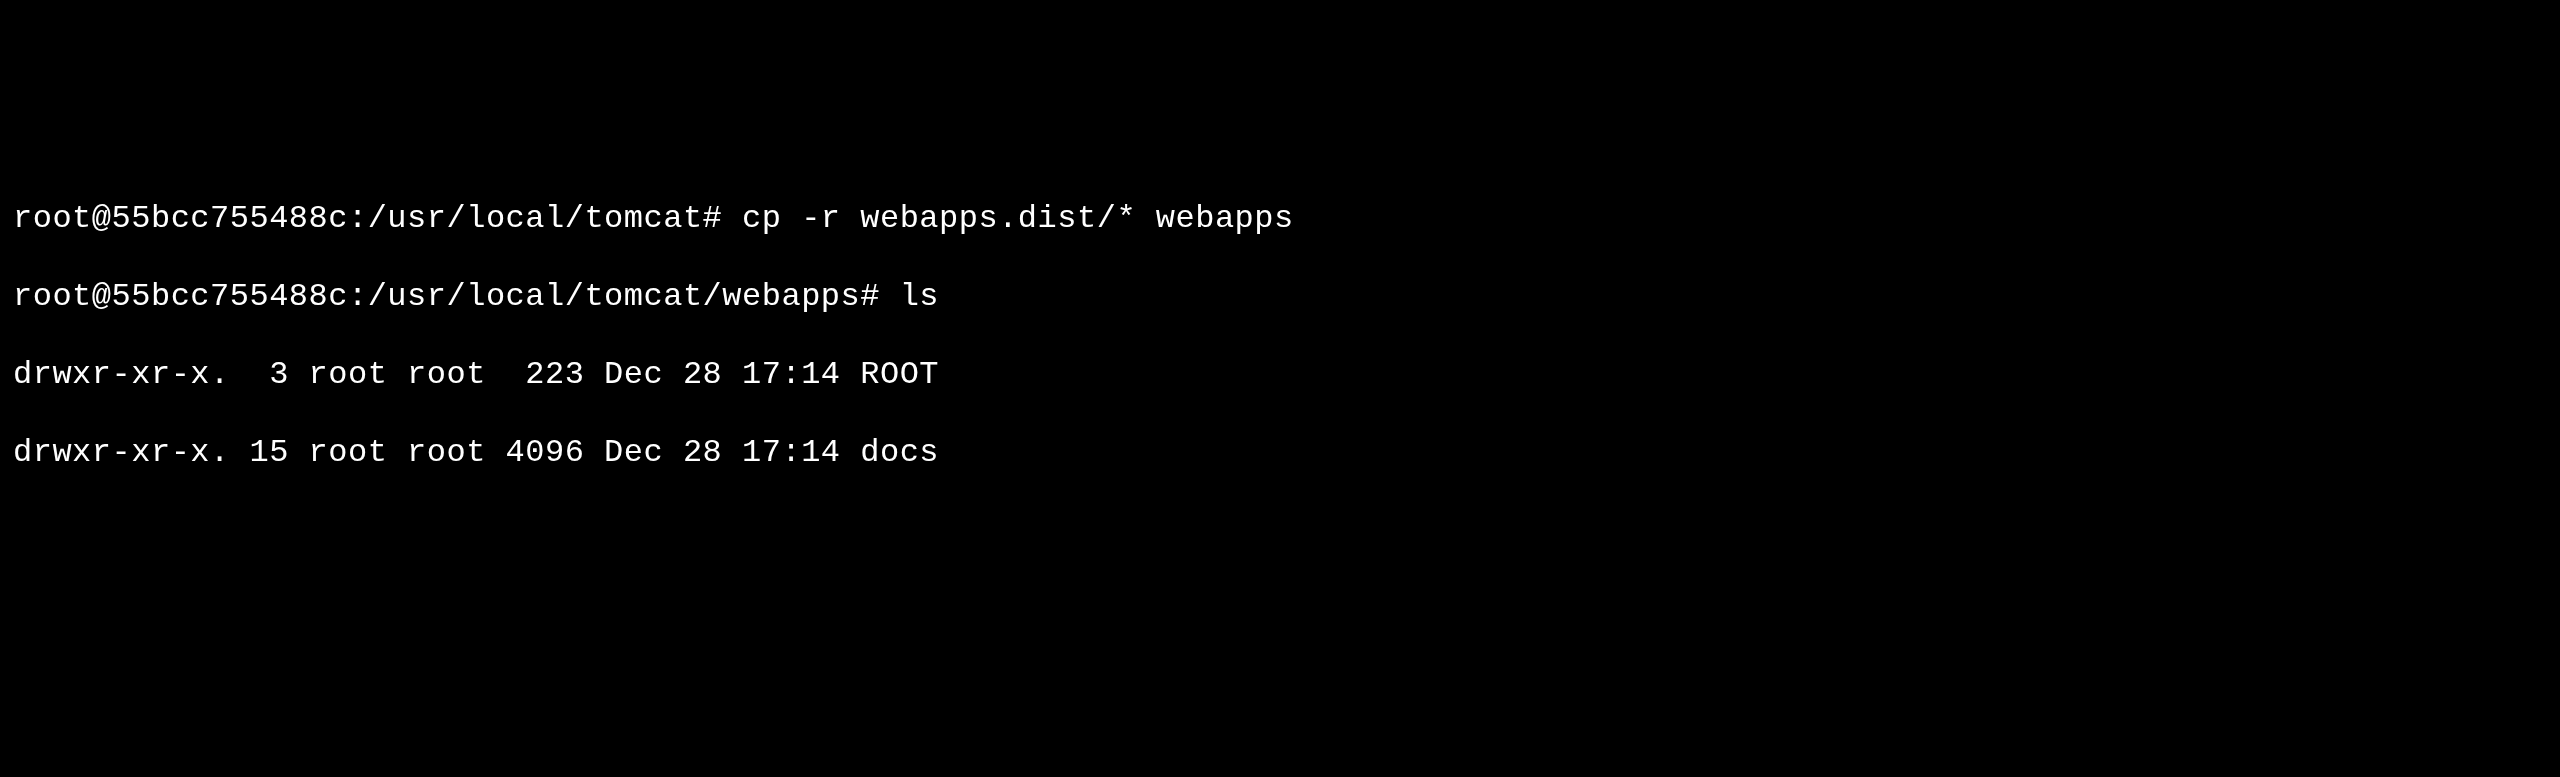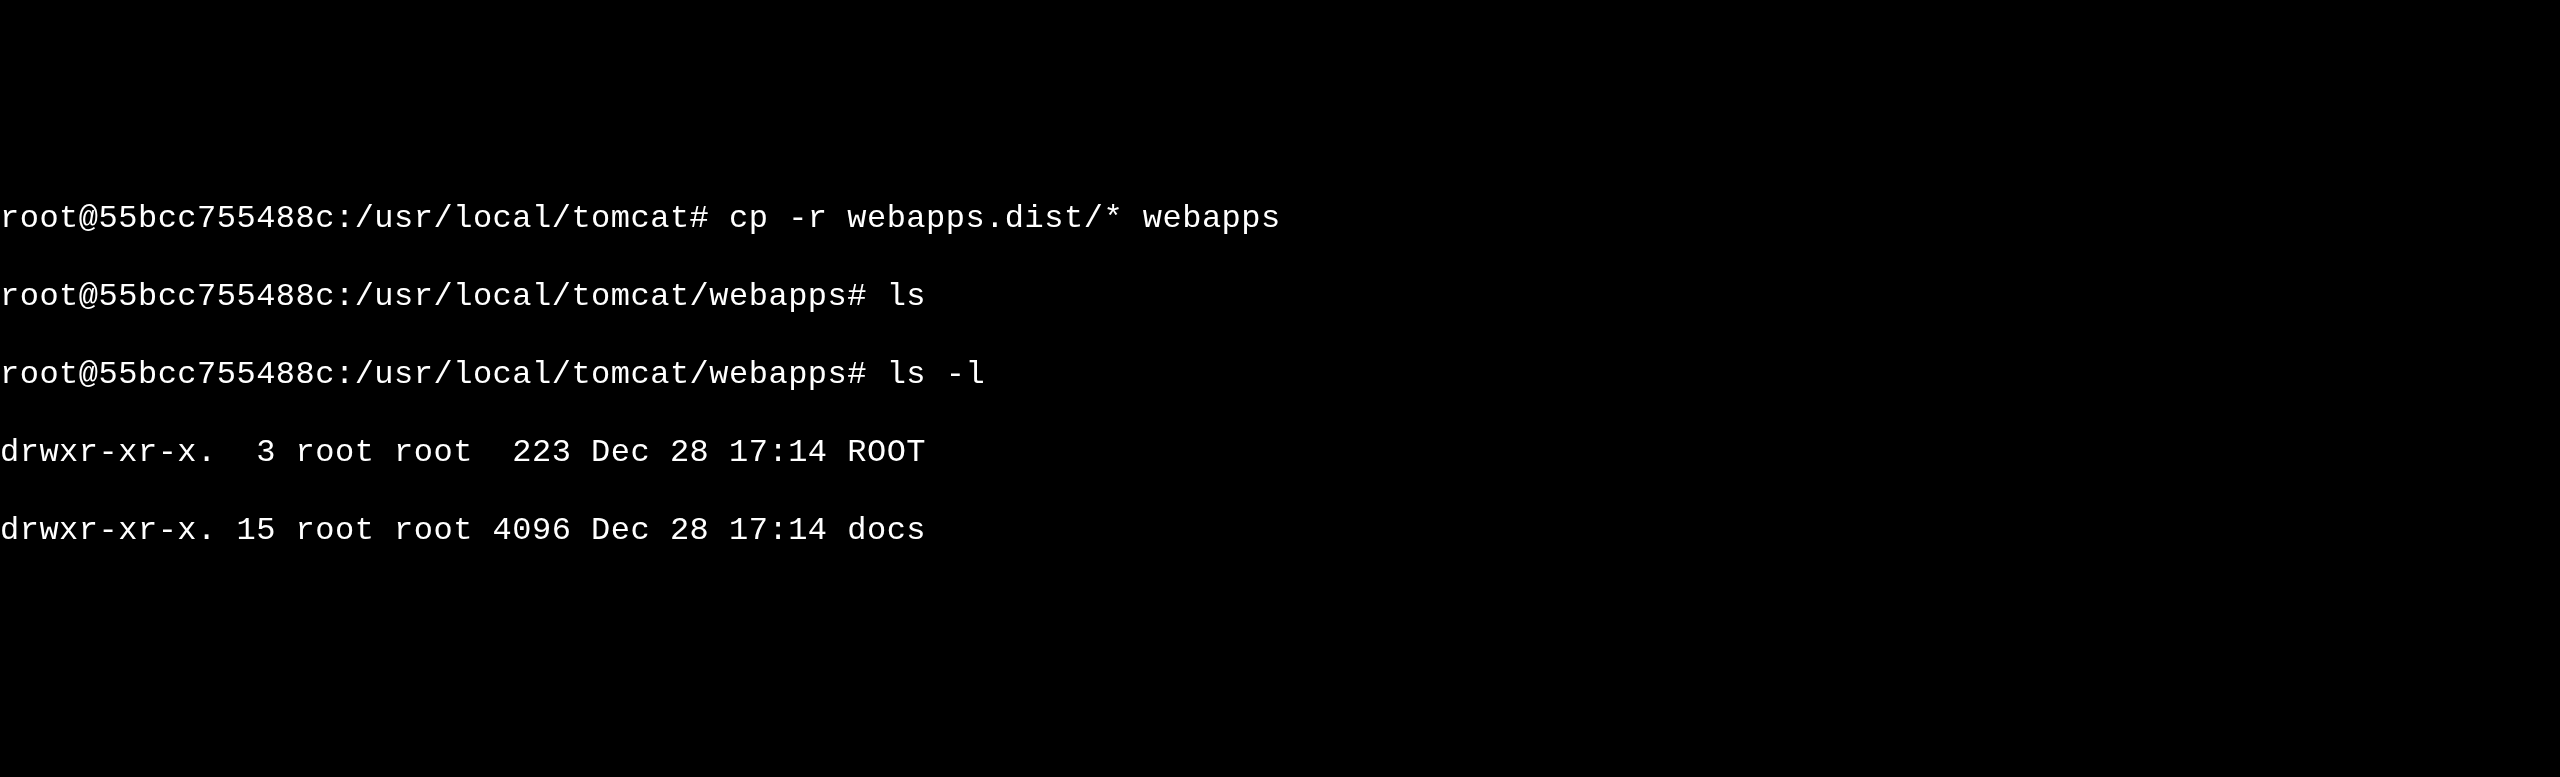--- a/index.html
+++ b/index.html
@@ -16,31 +16,31 @@
       padding: 4px 0 0 0;
       white-space: pre;
       letter-spacing: 0.5px;
       font-weight: 500;
     }
     .terminal {
       width: 2560px;
     }
     .line {
       white-space: pre;
+      padding-left: 13px;
     }
   </style>
 </head>
 <body>
 
 
 
 <div class="terminal">
 <div class="line"><span>root@55bcc755488c:/usr/local/tomcat#</span> <span>cp -r webapps.dist/* webapps</span></div>
 <div class="line"><span>root@55bcc755488c:/usr/local/tomcat/webapps#</span> <span>ls</span></div>
-<div class="line"><span>root@55bcc755488c:/usr/local/tomcat/webapps#</span> <span>ls -l</span></div>
 <div class="line"><span>drwxr-xr-x.</span> <span> 3</span> <span>root</span> <span>root</span> <span> 223</span> <span>Dec 28 17:14</span> <span>ROOT</span></div>
 <div class="line"><span>drwxr-xr-x.</span> <span>15</span> <span>root</span> <span>root</span> <span>4096</span> <span>Dec 28 17:14</span> <span>docs</span></div>
 
 
 
 
 </div>
 
 
 

